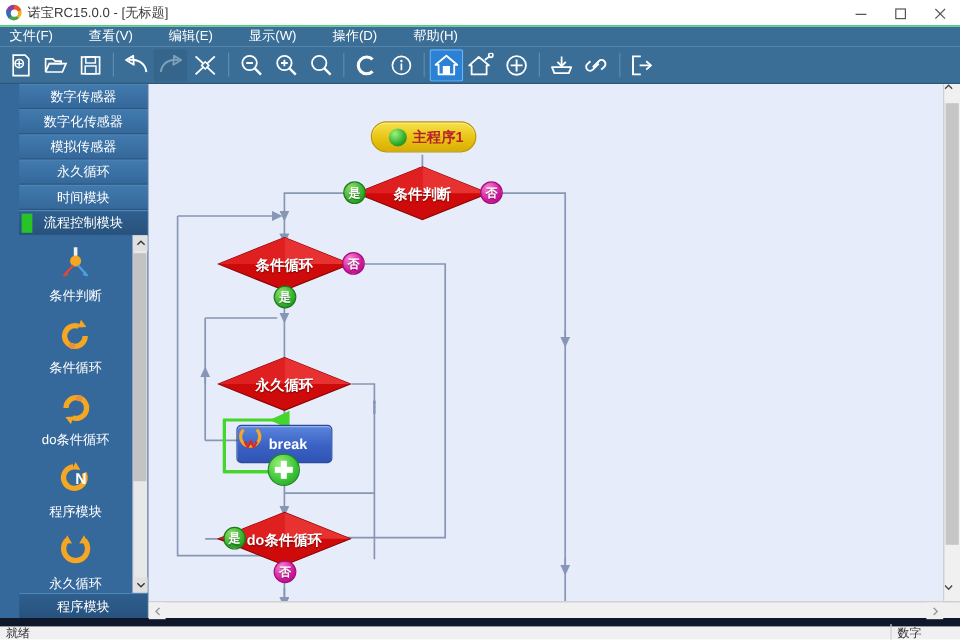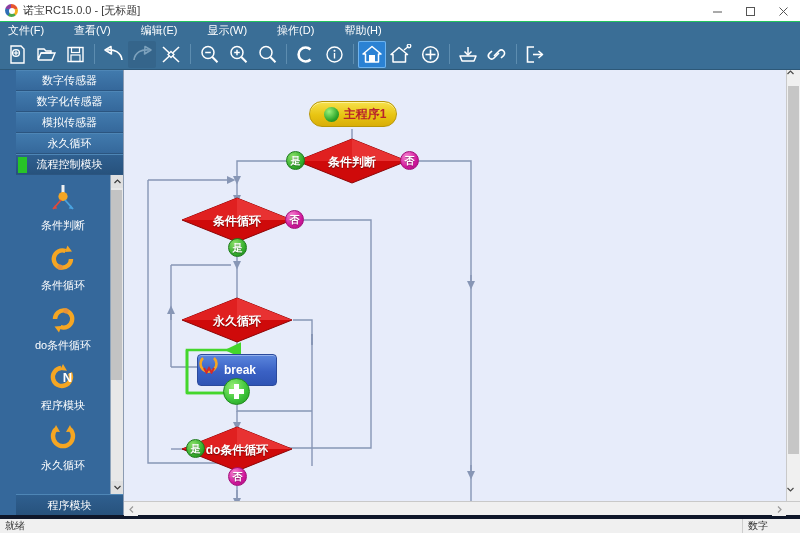--- a/index.html
+++ b/index.html
@@ -357,21 +357,21 @@
   }
   .hscroll .sb-arrow { width: 14px; height: 14px; top: 0; }
   .hscroll .sb-left { left: 0; }
   .hscroll .sb-right { right: 14px; }
 
   
   .statusbar {
     height: 18px;
     flex: 0 0 15px;
     background: #f0f0f0;
-    border-top: 4px solid #0f172a;
+    border-top: 7px solid #0f172a;
     display: flex;
     align-items: center;
     font-size: 10px;
     color: #303030;
   }
   .status-left { padding-left: 5px; flex: 1 1 auto; }
   .status-right {
     width: 58px;
     border-left: 1px solid #cdcdcd;
     height: 15px;
@@ -570,20 +570,23 @@
         <span>数字传感器</span>
       </div>
       <div class="cat-btn">
         <span>数字化传感器</span>
       </div>
       <div class="cat-btn">
         <span>模拟传感器</span>
       </div>
       <div class="cat-btn">
         <span>永久循环</span>
+      </div>
+      <div class="cat-btn">
+        <span>时间模块</span>
       </div>
       <div class="cat-btn selected">
         <span class="sel-marker"></span>
         <span>流程控制模块</span>
       </div>
 
       <div class="palette">
         <div class="palette-items">
 
           <div class="pal-item">

